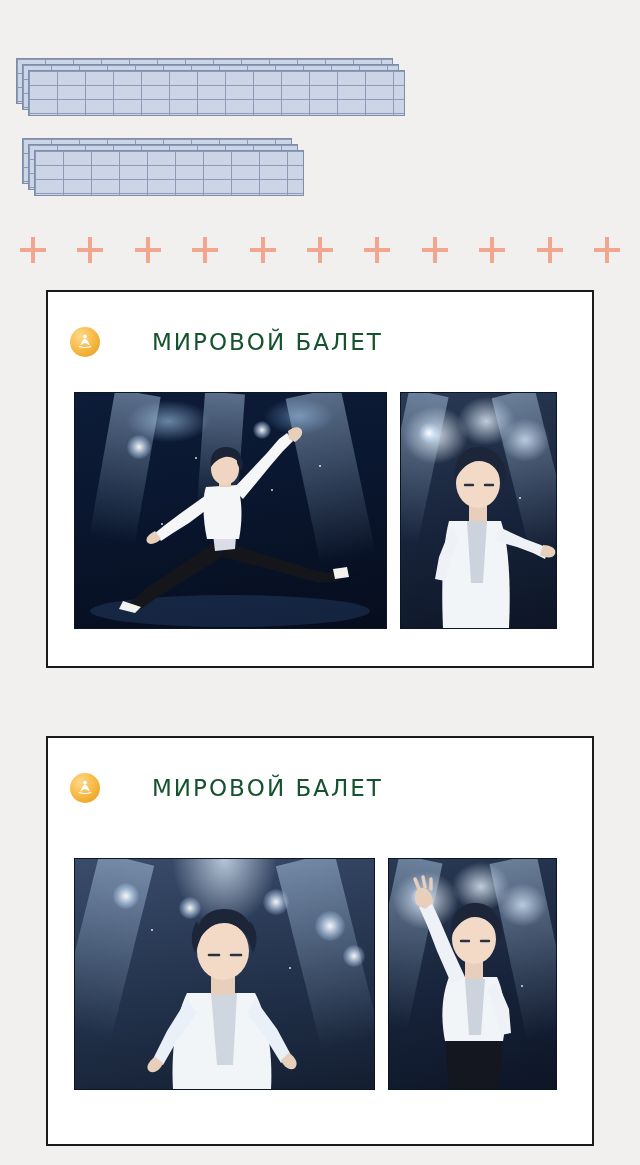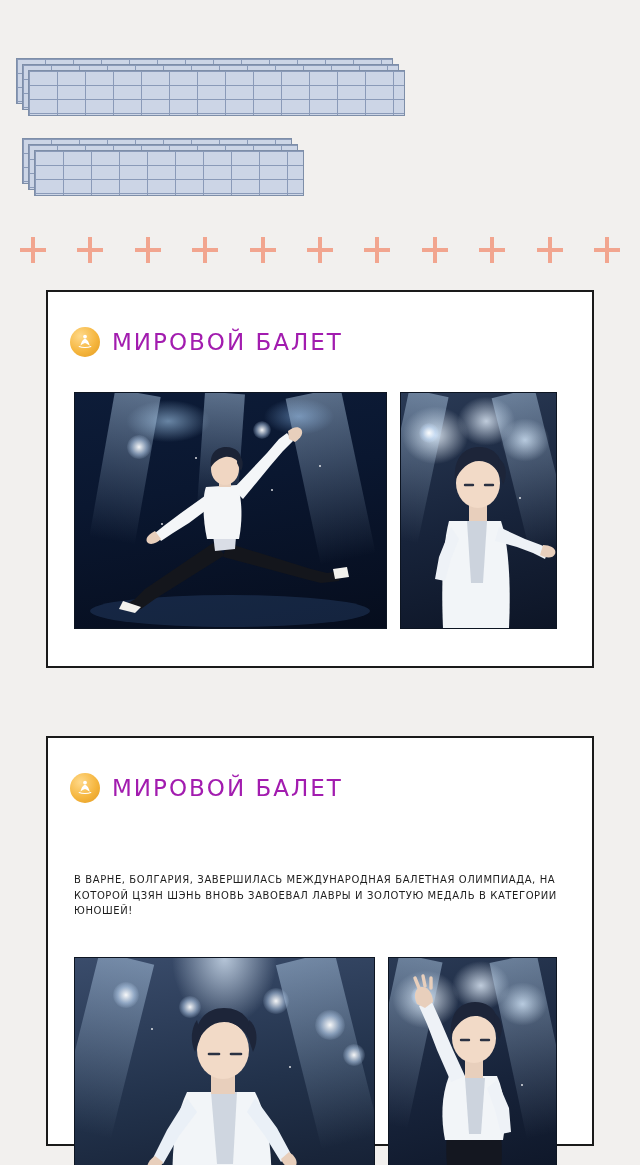--- a/index.html
+++ b/index.html
@@ -91,23 +91,24 @@
     background: radial-gradient(circle at 35% 30%, #ffd98a 0%, #f5b63f 55%, #e39a1e 100%);
     display: flex;
     align-items: center;
     justify-content: center;
     flex: 0 0 auto;
   }
   .logo-badge svg { display: block; }
   .panel-title {
     font-size: 23px;
     letter-spacing: 2px;
-    color: #a21caf;
+    color: #14532d;
     font-weight: 400;
     font-family: "DejaVu Sans", sans-serif;
+    margin-left: 40px;
   }
   .panel-body {
     padding: 16px 26px 0 26px;
     font-size: 10px;
     line-height: 1.55;
     letter-spacing: 0.6px;
     color: #1d1d1d;
     font-family: "DejaVu Sans", sans-serif;
   }
   .panel-1 .panel-body { padding-top: 18px; }
@@ -289,21 +290,20 @@
     <span class="logo-badge">
       <svg width="20" height="20" viewBox="0 0 20 20" aria-hidden="true">
         <circle cx="10" cy="4.6" r="1.9" fill="#ffffff"></circle>
         <path d="M10 6.4 C7.4 7.6 6.2 10.4 5.4 13.6 C7 12.4 8.4 11.4 10 11.0 C11.8 11.6 13.2 12.8 14.8 13.8 C14.0 10.4 12.6 7.6 10 6.4 Z" fill="#ffffff"></path>
         <path d="M4.2 14.6 C7 15.8 13 15.8 15.8 14.6" stroke="#ffffff" stroke-width="1.1" fill="none" stroke-linecap="round"></path>
       </svg>
     </span>
     <h2 class="panel-title">МИРОВОЙ БАЛЕТ</h2>
   </div>
 
-  <p class="panel-body">В ВАРНЕ, БОЛГАРИЯ, ЗАВЕРШИЛАСЬ МЕЖДУНАРОДНАЯ БАЛЕТНАЯ ОЛИМПИАДА, НА КОТОРОЙ ЦЗЯН ШЭНЬ ВНОВЬ ЗАВОЕВАЛ ЛАВРЫ И ЗОЛОТУЮ МЕДАЛЬ В КАТЕГОРИИ ЮНОШЕЙ!</p>
 
   <div class="photo-row">
 
     <figure class="photo photo-wide stage-soft">
       <div class="beam" style="left:24px; top:0; width:56px; height:180px; transform:rotate(14deg);"></div>
       <div class="beam" style="left:200px; top:0; width:60px; height:190px; transform:rotate(-14deg);"></div>
       <div class="orb" style="left:38px; top:24px;  width:26px; height:26px;"></div>
       <div class="orb" style="left:104px; top:38px; width:22px; height:22px;"></div>
       <div class="orb" style="left:188px; top:30px; width:26px; height:26px;"></div>
       <div class="orb" style="left:240px; top:52px; width:30px; height:30px;"></div>

